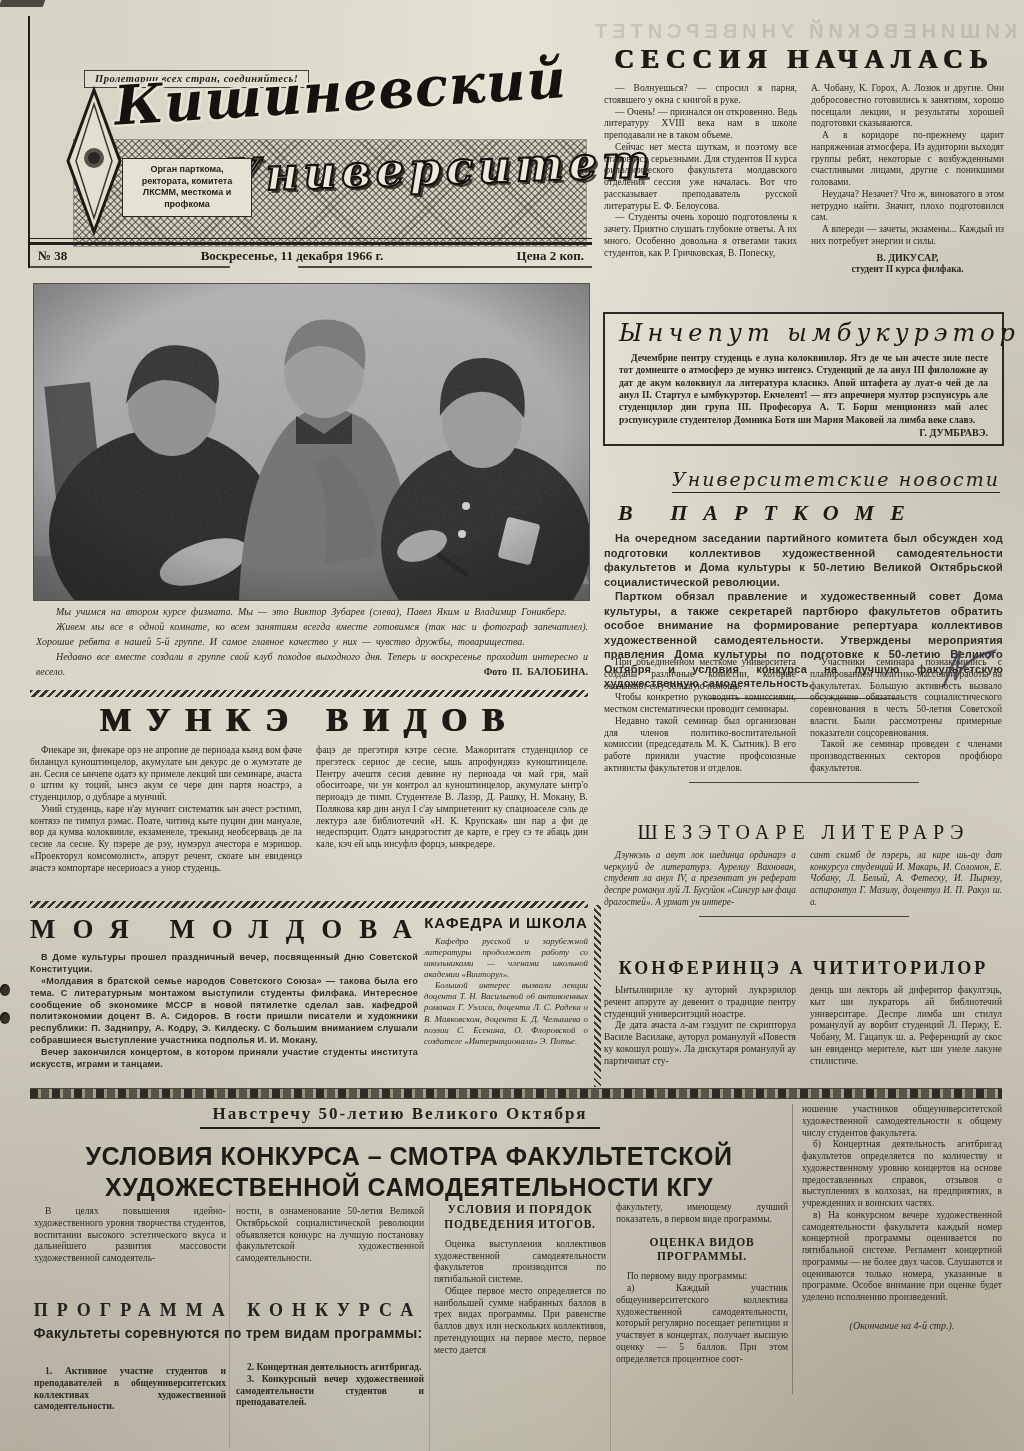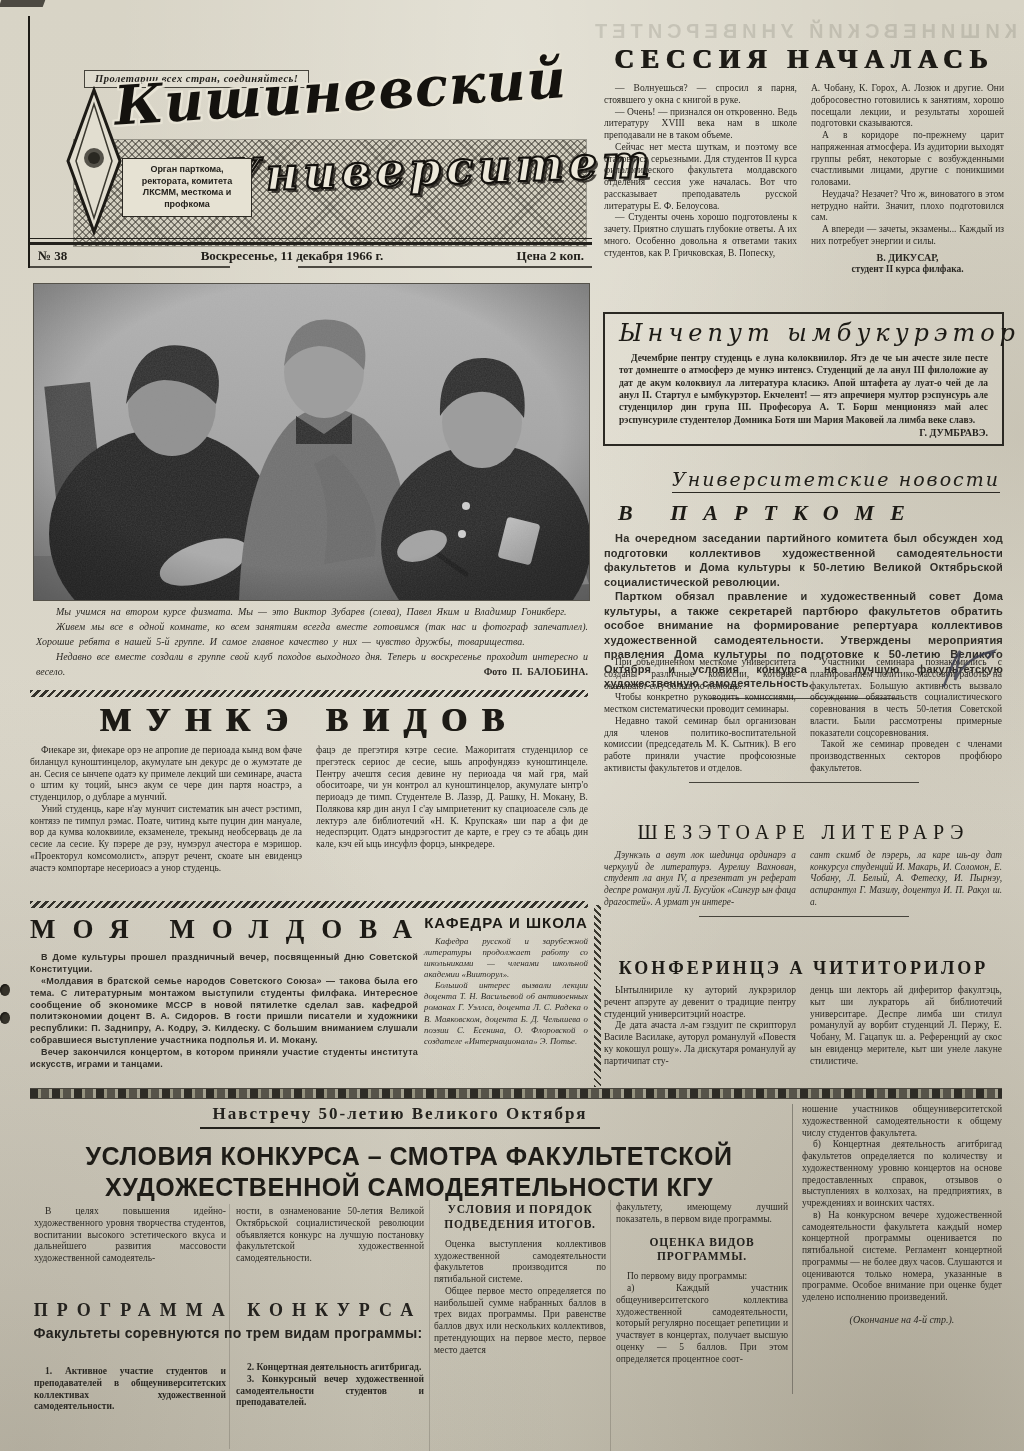--- a/index.html
+++ b/index.html
@@ -339,16 +339,16 @@
     <div class="abs vrule" style="left:199px;top:100px;height:245px;opacity:.5;"></div>
     <div class="abs vrule" style="left:399px;top:96px;height:255px;opacity:.5;"></div>
     <div class="abs vrule" style="left:580px;top:96px;height:255px;opacity:.5;"></div>
   </div>
 
   <div class="abs vrule" style="left:792px;top:1104px;height:290px;"></div>
   <div class="abs serif-body" style="left:802px;top:1104px;width:200px;">
     <p style="text-indent:0;">ношение участников общеуниверситетской художественной самодеятельности к общему числу студентов факультета.</p>
     <p>б) Концертная деятельность агитбригад факультетов определяется по количеству и художественному уровню концертов на основе предоставленных справок, отзывов о выступлениях в колхозах, на предприятиях, в учреждениях и воинских частях.</p>
     <p>в) На конкурсном вечере художественной самодеятельности факультета каждый номер концертной программы оценивается по пятибальной системе. Регламент концертной программы — не более двух часов. Слушаются и оцениваются только номера, указанные в программе. Особое внимание при оценке будет уделено исполнению произведений.</p>
-    <div style="text-align:center;font-style:italic;margin-top:10px;font-size:10px;">(Окончание на 4-й стр.).</div>
+    <div style="text-align:center;font-style:italic;margin-top:16px;font-size:10px;">(Окончание на 4-й стр.).</div>
   </div>
 
 </div>
 
 </body></html>

